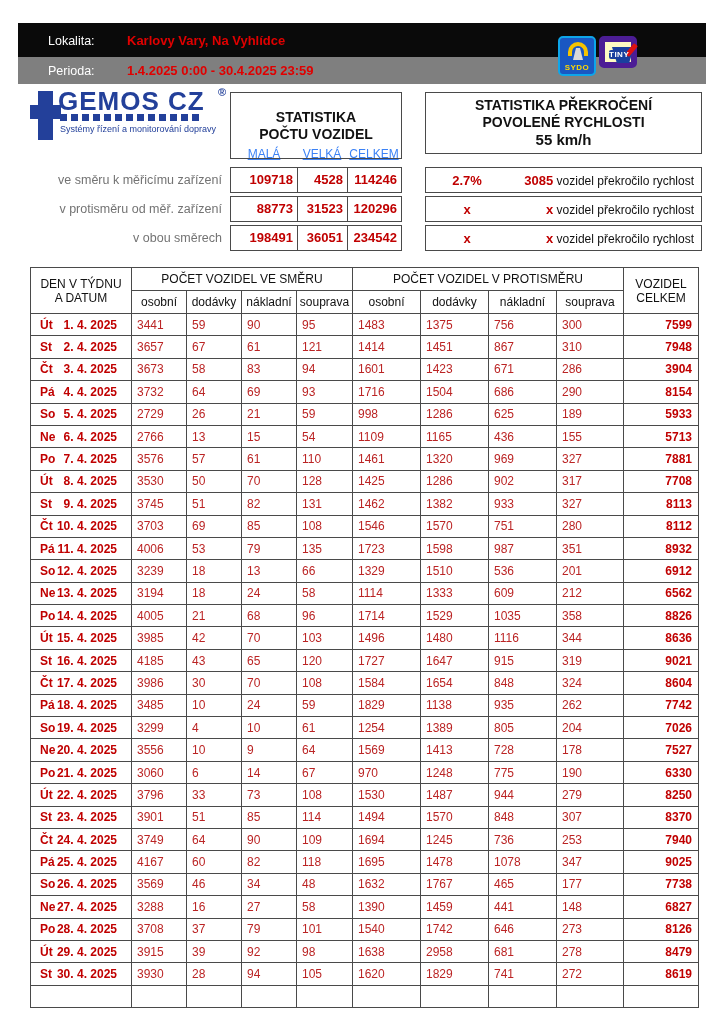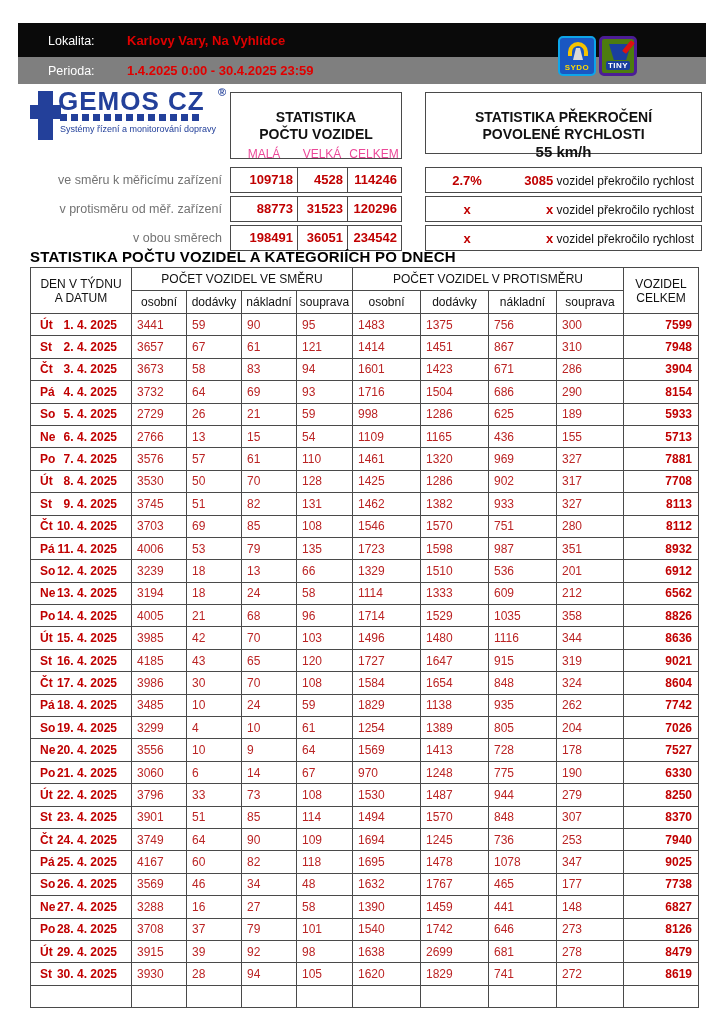--- a/index.html
+++ b/index.html
@@ -14,43 +14,43 @@
   .lokalita-label { left:48px; top:34px; }
   .lokalita-value { left:127px; top:33px; }
   .perioda-label  { left:48px; top:64px; }
   .perioda-value  { left:127px; top:63px; }
 
   
   .logo-sydo { position:absolute; left:558px; top:36px; width:38px; height:40px; background:#1a57c2; border:2px solid #0ea5e9; border-radius:5px; }
   .sydo-arch { position:absolute; left:8px; top:4px; width:20px; height:14px; border:4px solid #f5c400; border-bottom:none; border-radius:10px 10px 0 0; }
   .sydo-road { position:absolute; left:13px; top:10px; width:10px; height:12px; background:#d8d8d8; clip-path:polygon(30% 0,70% 0,100% 100%,0 100%); }
   .sydo-text { position:absolute; left:0; right:0; bottom:2px; text-align:center; color:#ffd700; font-size:8px; font-weight:bold; letter-spacing:.5px; }
-  .logo-tiny { position:absolute; left:599px; top:36px; width:38px; height:40px; background:#4d7c0f; border:3px solid #4c1d95; border-radius:5px; }
+  .logo-tiny { position:absolute; left:599px; top:36px; width:38px; height:32px; background:#fef9c3; border:6px solid #4c1d95; border-radius:5px; }
   .tiny-shape { position:absolute; left:7px; top:5px; width:22px; height:16px; background:#1a3f9e; clip-path:polygon(0 0,100% 0,78% 100%,22% 100%); }
   .tiny-pencil { position:absolute; left:24px; top:1px; width:5px; height:14px; background:#dd1111; transform:rotate(40deg); border-radius:1px; }
   .tiny-text { position:absolute; left:4px; right:4px; bottom:3px; background:#1a3f9e; color:#ffffff; text-align:center; font-size:8px; font-weight:bold; border-radius:2px; letter-spacing:.5px; }
 
   
   .cross-v { position:absolute; left:38px; top:91px; width:15px; height:49px; background:#23409a; }
   .cross-h { position:absolute; left:30px; top:105px; width:31px; height:14px; background:#23409a; }
   .brand-text { position:absolute; left:58px; top:86px; color:#23409a; font-size:26px; font-weight:800; letter-spacing:1px; white-space:nowrap; }
   .brand-reg { position:absolute; left:218px; top:86px; color:#23409a; font-size:11px; font-weight:bold; }
   .brand-dashes { position:absolute; left:60px; top:114px; width:140px; height:7px;
       background:repeating-linear-gradient(90deg,#23409a 0 7px,transparent 7px 11px); }
   .brand-tagline { position:absolute; left:60px; top:124px; color:#23409a; font-size:9px; white-space:nowrap; }
 
   
   .box { position:absolute; border:1px solid #4a4a4a; background:#ffffff; }
   .box-count-title { left:230px; top:92px; width:172px; height:67px; text-align:center; padding-top:16px; }
   .box-count-title .t { font-size:14px; font-weight:bold; color:#111; line-height:17px; }
-  .count-colheads { display:flex; margin-top:4px; font-size:12px; color:#ec4899; }
+  .count-colheads { display:flex; margin-top:4px; font-size:12px; color:#3b82f6;text-decoration:underline; }
   .count-colheads span { text-align:center; }
   .cch-1 { width:66px; } .cch-2 { width:50px; } .cch-3 { width:54px; }
 
-  .box-speed-title { left:425px; top:92px; width:277px; height:62px; text-align:center; padding-top:16px; }
+  .box-speed-title { left:425px; top:92px; width:277px; height:62px; text-align:center; padding-top:4px; }
   .box-speed-title .t { font-size:14px; font-weight:bold; color:#111; line-height:17px; }
   .box-speed-title .t3 { font-size:15px; }
 
   
   .stat-label { position:absolute; left:30px; width:192px; height:26px; line-height:26px; text-align:right; font-size:12.5px; color:#737373; white-space:nowrap; }
   .count-row { left:230px; width:172px; height:26px; display:flex; }
   .count-row .cell { height:100%; line-height:24px; text-align:right; padding-right:4px; font-size:13px; font-weight:bold; color:#c00000; }
   .count-row .cell + .cell { border-left:1px solid #4a4a4a; }
   .ccell-1 { width:66px; } .ccell-2 { width:50px; } .ccell-3 { width:54px; }
 
@@ -145,21 +145,20 @@
   </div>
   <div class="box speed-row row-y2">
     <span class="pct">x</span>
     <span class="rest"><span class="cnt">x</span> <span>vozidel překročilo rychlost</span></span>
   </div>
   <div class="box speed-row row-y3">
     <span class="pct">x</span>
     <span class="rest"><span class="cnt">x</span> <span>vozidel překročilo rychlost</span></span>
   </div>
 
-  <div class="daily-title">STATISTIKA POČTU VOZIDEL A KATEGORIÍCH PO DNECH</div>
   <table class="daily-table">
     <colgroup>
       <col style="width:101px">
         <col style="width:55px">
         <col style="width:55px">
         <col style="width:55px">
         <col style="width:56px">
       <col style="width:68px">
         <col style="width:68px">
         <col style="width:68px">
@@ -527,21 +526,21 @@
           <td class="c-val">273</td>
           <td class="c-total">8126</td>
         </tr>
         <tr>
           <td class="c-date"><span class="dow">Út</span><span class="dt">29. 4. 2025</span></td>
           <td class="c-val">3915</td>
           <td class="c-val">39</td>
           <td class="c-val">92</td>
           <td class="c-val">98</td>
           <td class="c-val">1638</td>
-          <td class="c-val">2699</td>
+          <td class="c-val">2958</td>
           <td class="c-val">681</td>
           <td class="c-val">278</td>
           <td class="c-total">8479</td>
         </tr>
         <tr>
           <td class="c-date"><span class="dow">St</span><span class="dt">30. 4. 2025</span></td>
           <td class="c-val">3930</td>
           <td class="c-val">28</td>
           <td class="c-val">94</td>
           <td class="c-val">105</td>

